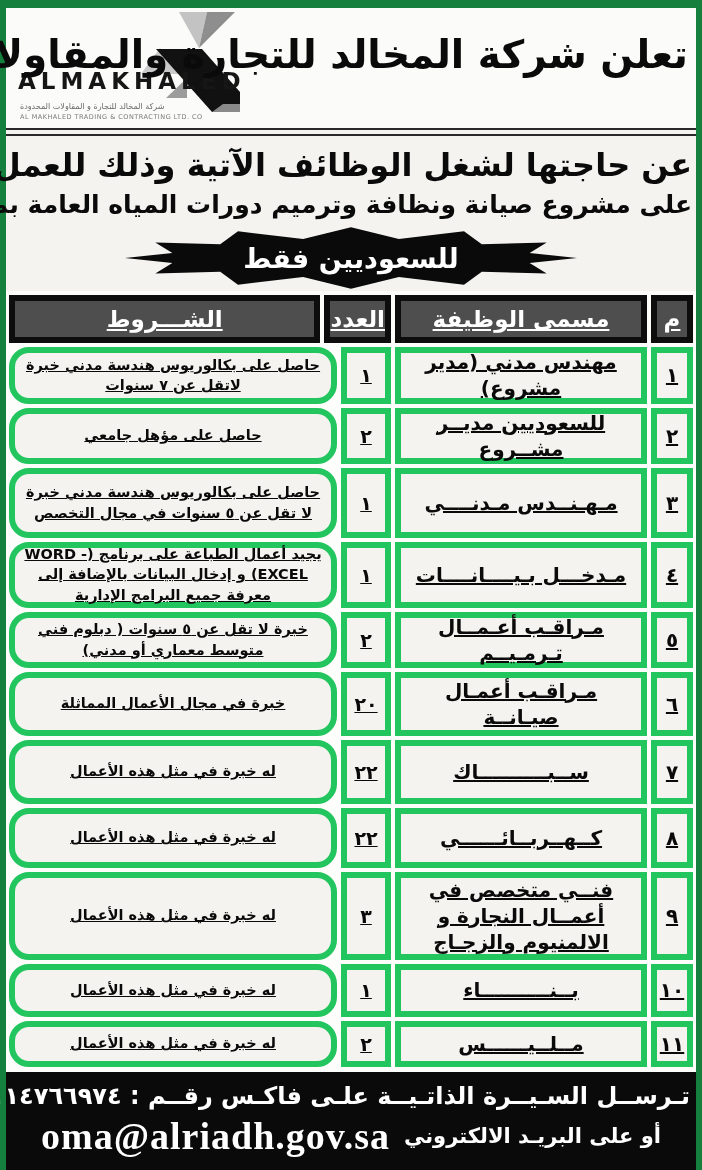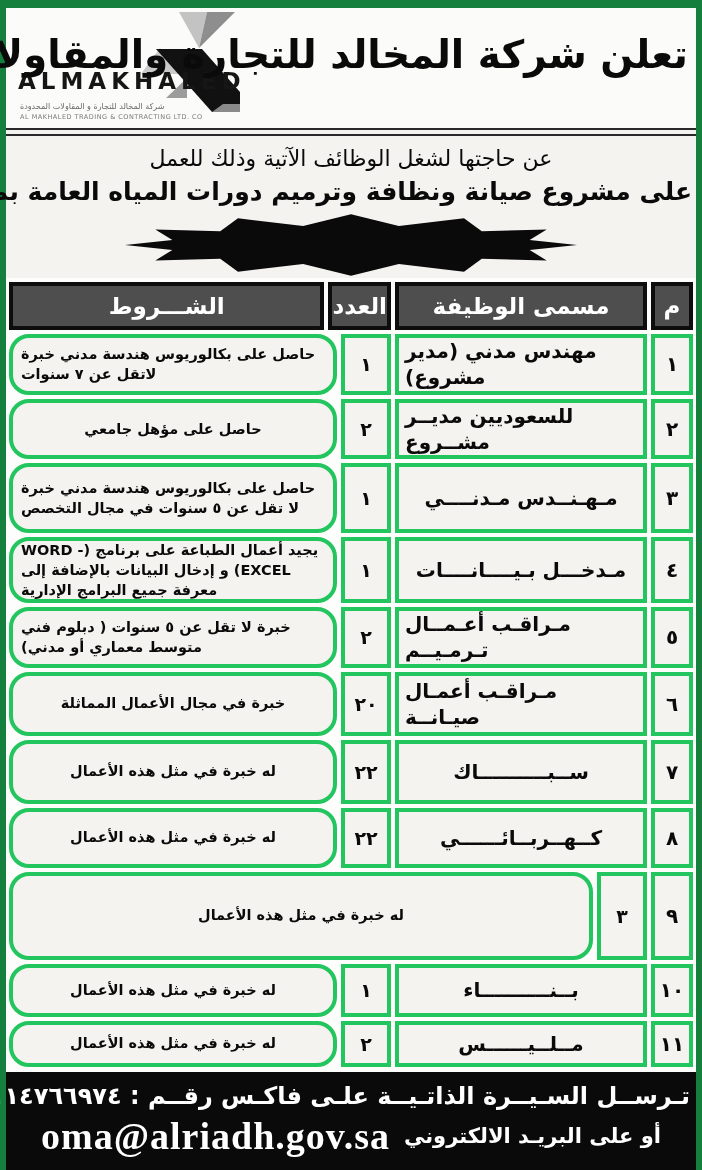--- a/index.html
+++ b/index.html
@@ -26,35 +26,35 @@
   .logo-sub-en{position:absolute;left:10px;top:103px;font-size:6.5px;color:#7a7a7a;white-space:nowrap;letter-spacing:.5px;}
   .ad-title{
     position:absolute;right:8px;left:236px;top:24px;
     direction:rtl;text-align:center;white-space:nowrap;
     font-size:39px;font-weight:bold;color:#0a0a0a;
   }
   .double-rule{flex:0 0 auto;height:4px;border-top:2px solid #2a2a2a;border-bottom:2px solid #2a2a2a;background:#f4f3f0;}
 
   
   .intro{flex:0 0 auto;text-align:center;direction:rtl;padding:8px 4px 2px 4px;color:#0a0a0a;}
-  .intro-l1{font-size:22px;font-weight:normal;white-space:nowrap;line-height:1.35;}
+  .intro-l1{font-size:32px;font-weight:bold;white-space:nowrap;line-height:1.35;}
   .intro-l2{font-size:25px;font-weight:bold;white-space:nowrap;line-height:1.45;}
 
   
   .banner{flex:0 0 auto;position:relative;height:66px;display:flex;align-items:center;justify-content:center;}
   .banner svg{position:absolute;left:50%;top:50%;transform:translate(-50%,-50%);}
   .banner-label{position:relative;color:#fff;font-size:27px;font-weight:bold;direction:rtl;z-index:2;}
 
   
   .tblwrap{flex:1;display:flex;flex-direction:column;background:#fdfdfc;padding:4px 3px 5px 3px;gap:4px;direction:rtl;min-height:0;}
   .trow{display:flex;gap:4px;flex:1 1 auto;}
   .cell{
-    background:#f4f3ef;border:4px solid #22c55e;
+    background:#f4f3ef;border:6px solid #22c55e;
     display:flex;align-items:center;justify-content:center;
-    text-align:left;color:#0a0a0a;box-sizing:border-box;
+    text-align:center;color:#0a0a0a;box-sizing:border-box;text-decoration:underline;
   }
   .hcell{background:#4e4e4e;color:#fff;border-color:#0d0d0d;font-weight:bold;font-size:23px;}
   .c-no{flex:0 0 42px;}
   .c-title{flex:0 0 252px;}
   .c-count{flex:0 0 50px;}
   .c-cond{flex:1 1 auto;}
   .hdr{flex:0 0 48px;}
   .b-no{font-size:20px;font-weight:bold;}
   .b-title{font-size:20px;font-weight:bold;line-height:1.3;padding:6px 6px;}
   .b-count{font-size:19px;font-weight:bold;}
@@ -105,20 +105,21 @@
 
     <div class="intro">
       <div class="intro-l1">عن حاجتها لشغل الوظائف الآتية وذلك للعمل</div>
       <div class="intro-l2">على مشروع صيانة ونظافة وترميم دورات المياه العامة بمدينة الرياض</div>
     </div>
 
     <div class="banner">
       <svg width="452" height="62" viewBox="0 0 440 60" xmlns="http://www.w3.org/2000/svg">
         <polygon fill="#0a0a0a" points="440,30 393.9,34.9 410.5,45 347.3,43.4 330,56 266.6,48.4 220,60 173.4,48.4 110,56 92.7,43.4 29.5,45 46.1,34.9 0,30 46.1,25.1 29.5,15 92.7,16.6 110,4 173.4,11.6 220,0 266.6,11.6 330,4 347.3,16.6 410.5,15 393.9,25.1"></polygon>
       </svg>
+      <div class="banner-label">للسعوديين فقط</div>
     </div>
 
     <div class="tblwrap">
       <div class="trow hdr">
         <div class="cell hcell c-no">م</div>
         <div class="cell hcell c-title">مسمى الوظيفة</div>
         <div class="cell hcell c-count">العدد</div>
         <div class="cell hcell c-cond">الشـــروط</div>
       </div>
 
@@ -173,20 +174,21 @@
 
       <div class="trow">
         <div class="cell b-no c-no">٨</div>
         <div class="cell b-title c-title">كــهــربــائــــــي</div>
         <div class="cell b-count c-count">٢٢</div>
         <div class="cell b-cond c-cond">له خبرة في مثل هذه الأعمال</div>
       </div>
 
       <div class="trow">
         <div class="cell b-no c-no">٩</div>
+        <div class="cell b-title c-title">فنــي متخصص في أعمــال النجارة و الالمنيوم والزجـاج</div>
         <div class="cell b-count c-count">٣</div>
         <div class="cell b-cond c-cond">له خبرة في مثل هذه الأعمال</div>
       </div>
 
       <div class="trow">
         <div class="cell b-no c-no">١٠</div>
         <div class="cell b-title c-title">بــنــــــــــاء</div>
         <div class="cell b-count c-count">١</div>
         <div class="cell b-cond c-cond">له خبرة في مثل هذه الأعمال</div>
       </div>

